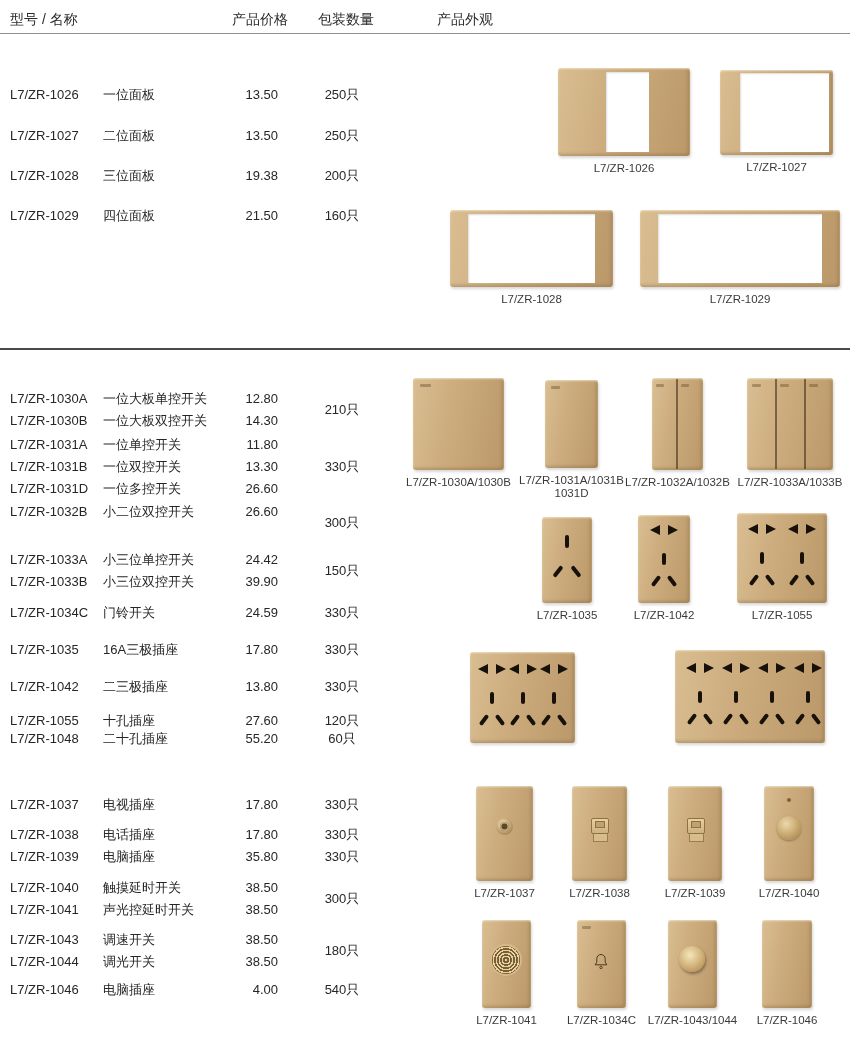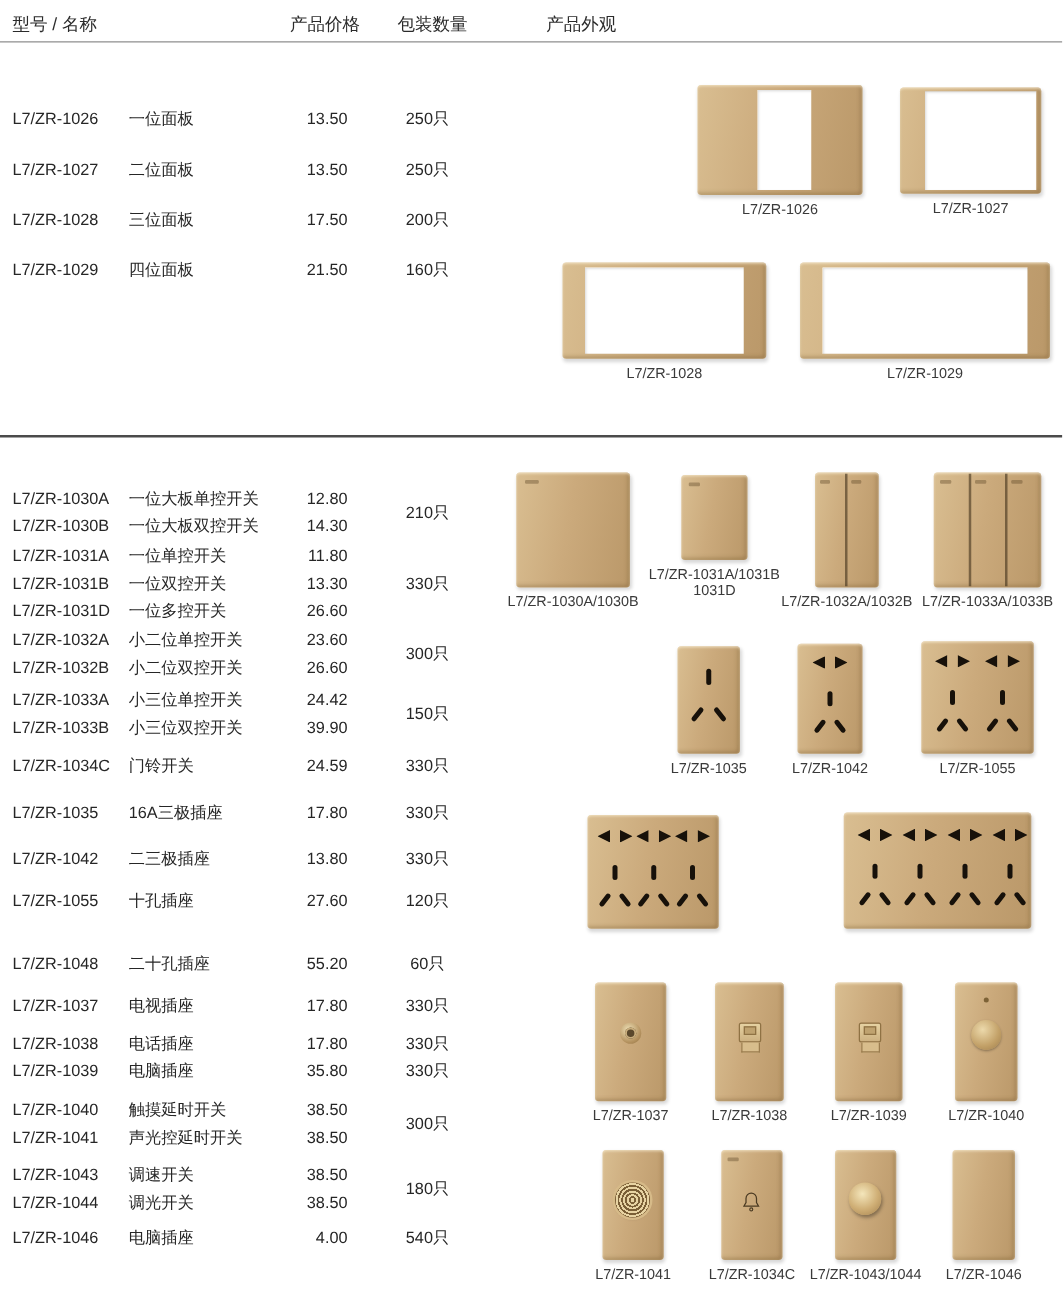--- a/index.html
+++ b/index.html
@@ -92,21 +92,21 @@
       <span class="cell cm">L7/ZR-1027</span>
       <span class="cell cn">二位面板</span>
       <span class="cell cp">13.50</span>
     </div>
     <span class="cq">250只</span>
   </div>
   <div class="grp" style="top:166px;height:20px">
     <div class="row row18">
       <span class="cell cm">L7/ZR-1028</span>
       <span class="cell cn">三位面板</span>
-      <span class="cell cp">17.50</span>
+      <span class="cell cp">19.38</span>
     </div>
     <span class="cq">200只</span>
   </div>
   <div class="grp" style="top:206px;height:20px">
     <div class="row row18">
       <span class="cell cm">L7/ZR-1029</span>
       <span class="cell cn">四位面板</span>
       <span class="cell cp">21.50</span>
     </div>
     <span class="cq">160只</span>
@@ -157,25 +157,20 @@
     </div>
     <div class="row">
       <span class="cell cm">L7/ZR-1031D</span>
       <span class="cell cn">一位多控开关</span>
       <span class="cell cp">26.60</span>
     </div>
     <span class="cq">330只</span>
   </div>
   <div class="grp" style="top:501px;height:44px">
     <div class="row">
-      <span class="cell cm">L7/ZR-1032A</span>
-      <span class="cell cn">小二位单控开关</span>
-      <span class="cell cp">23.60</span>
-    </div>
-    <div class="row">
       <span class="cell cm">L7/ZR-1032B</span>
       <span class="cell cn">小二位双控开关</span>
       <span class="cell cp">26.60</span>
     </div>
     <span class="cq">300只</span>
   </div>
   <div class="grp" style="top:549px;height:44px">
     <div class="row">
       <span class="cell cm">L7/ZR-1033A</span>
       <span class="cell cn">小三位单控开关</span>
@@ -213,21 +208,21 @@
     <span class="cq">330只</span>
   </div>
   <div class="grp" style="top:710px;height:22px">
     <div class="row">
       <span class="cell cm">L7/ZR-1055</span>
       <span class="cell cn">十孔插座</span>
       <span class="cell cp">27.60</span>
     </div>
     <span class="cq">120只</span>
   </div>
-  <div class="grp" style="top:760px;height:22px">
+  <div class="grp" style="top:728px;height:22px">
     <div class="row">
       <span class="cell cm">L7/ZR-1048</span>
       <span class="cell cn">二十孔插座</span>
       <span class="cell cp">55.20</span>
     </div>
     <span class="cq">60只</span>
   </div>
   <div class="grp" style="top:794px;height:22px">
     <div class="row">
       <span class="cell cm">L7/ZR-1037</span>
@@ -286,21 +281,21 @@
     </div>
     <span class="cq">540只</span>
   </div>
 
   <div class="fig gold" style="left:413px;top:378px;width:91px;height:92px">
     <div class="bump" style="top:26px"></div>
     <div class="bump" style="top:52px"></div>
     <div class="mark" style="left:7px"></div>
     <div class="cap">L7/ZR-1030A/1030B</div>
   </div>
-  <div class="fig gold" style="left:545px;top:380px;width:53px;height:68px">
+  <div class="fig gold" style="left:545px;top:380px;width:53px;height:88px">
     <div class="bump" style="top:24px"></div>
     <div class="bump" style="top:48px"></div>
     <div class="mark" style="left:6px;width:9px"></div>
     <div class="cap">L7/ZR-1031A/1031B</div>
     <div class="cap capb">1031D</div>
   </div>
   <div class="fig gold" style="left:652px;top:378px;width:51px;height:92px">
     <div class="bump" style="top:26px"></div>
     <div class="bump" style="top:52px"></div>
     <div class="gdiv" style="left:24px"></div>

